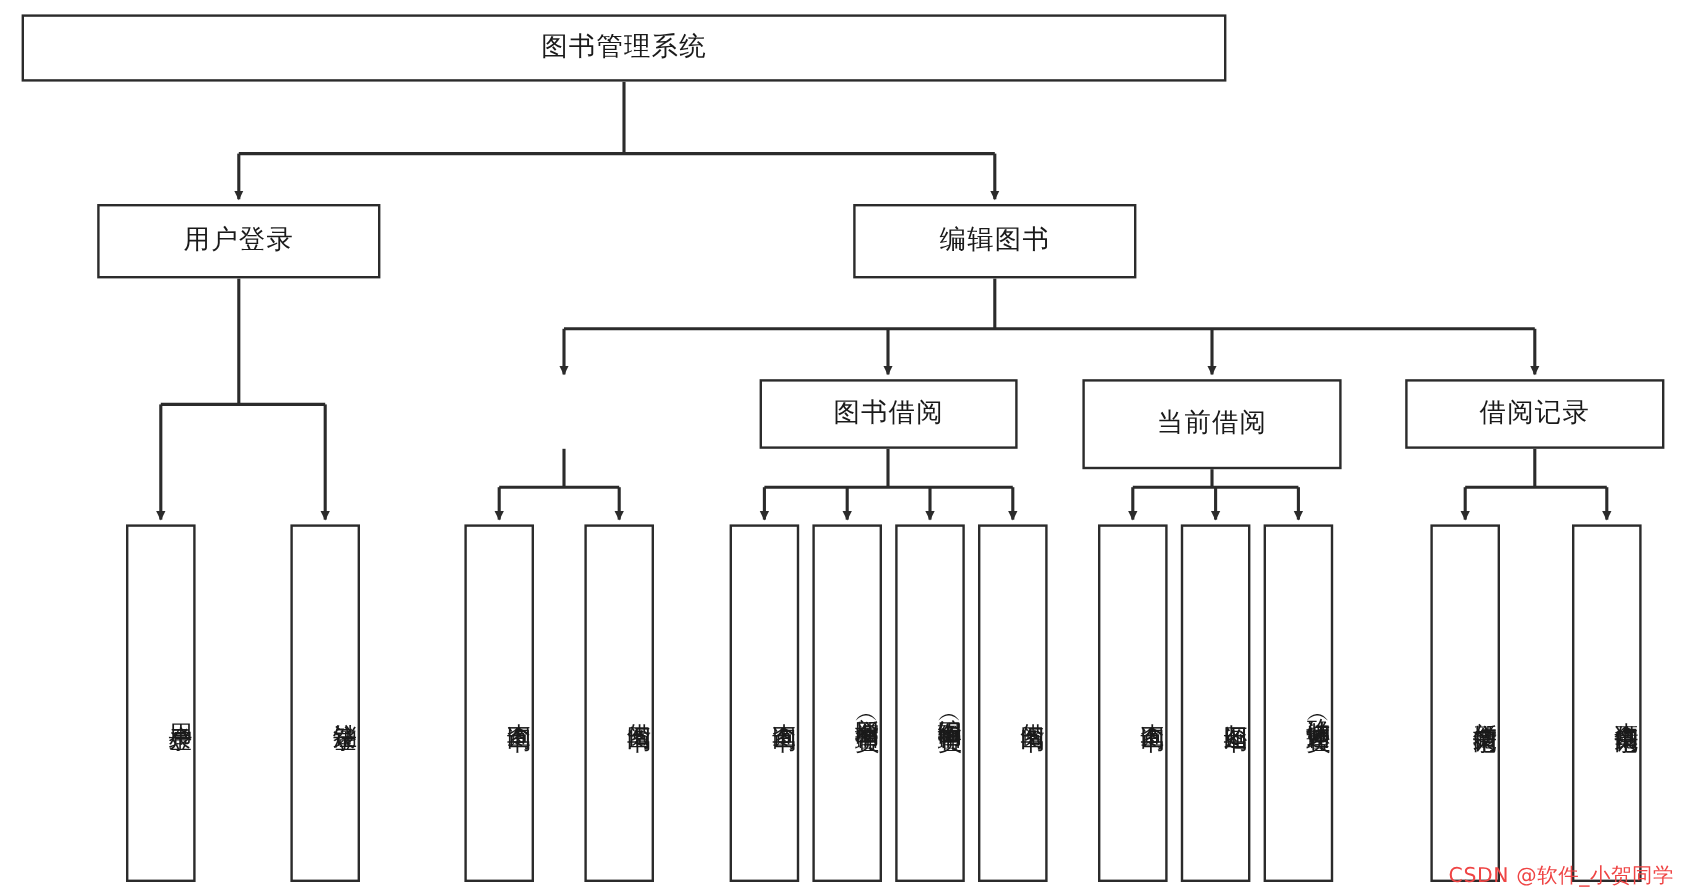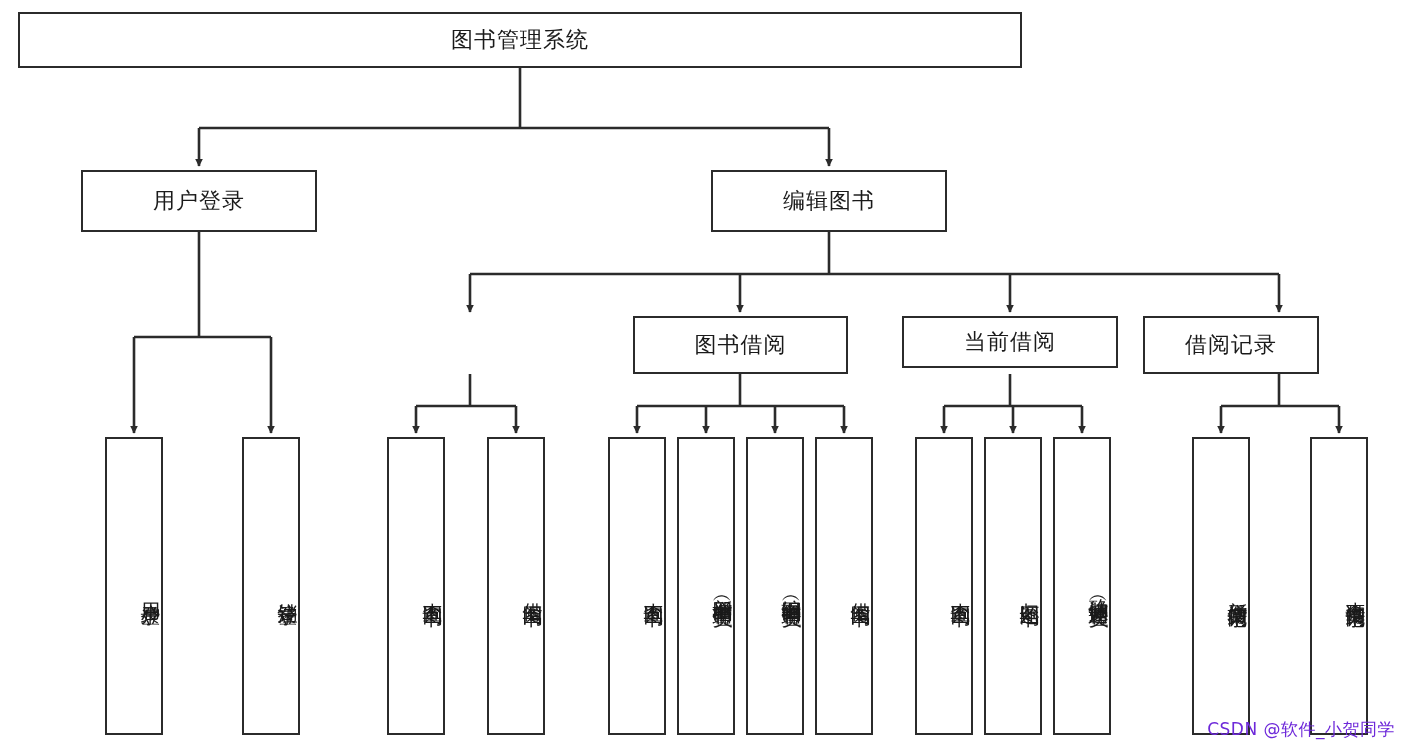--- a/index.html
+++ b/index.html
@@ -53,21 +53,21 @@
   .node.v .vlabel {
     writing-mode: vertical-rl;
     text-orientation: upright;
     white-space: nowrap;
   }
   .watermark {
     position: absolute;
     right: 10px;
     bottom: 6px;
     font-size: 17px;
-    color: #6d28d9;
+    color: #ef4444;
     letter-spacing: 0.5px;
     z-index: 5;
     font-family: "DejaVu Sans", "Liberation Sans", sans-serif;
     white-space: nowrap;
   }
 </style>
 </head>
 <body>
 
 <div id="canvas">
@@ -129,24 +129,24 @@
   <div class="node h" style="left:81px; top:170px; width:236px; height:62px;">
     <span>用户登录</span>
   </div>
   <div class="node h" style="left:711px; top:170px; width:236px; height:62px;">
     <span>编辑图书</span>
   </div>
 
   <div class="node h" style="left:633px; top:316px; width:215px; height:58px;">
     <span>图书借阅</span>
   </div>
-  <div class="node h" style="left:902px; top:316px; width:216px; height:52px;">
+  <div class="node h" style="left:902px; top:316px; width:216px; height:75px;">
     <span>当前借阅</span>
   </div>
-  <div class="node h" style="left:1143px; top:316px; width:176px; height:58px;">
+  <div class="node h" style="left:1171px; top:316px; width:216px; height:58px;">
     <span>借阅记录</span>
   </div>
 
   <div class="node v" style="left:105px; top:437px; width:58px; height:298px;">
     <span class="vlabel">用户登录</span>
   </div>
   <div class="node v" style="left:242px; top:437px; width:58px; height:298px;">
     <span class="vlabel">注销登录</span>
   </div>
   <div class="node v" style="left:387px; top:437px; width:58px; height:298px;">

